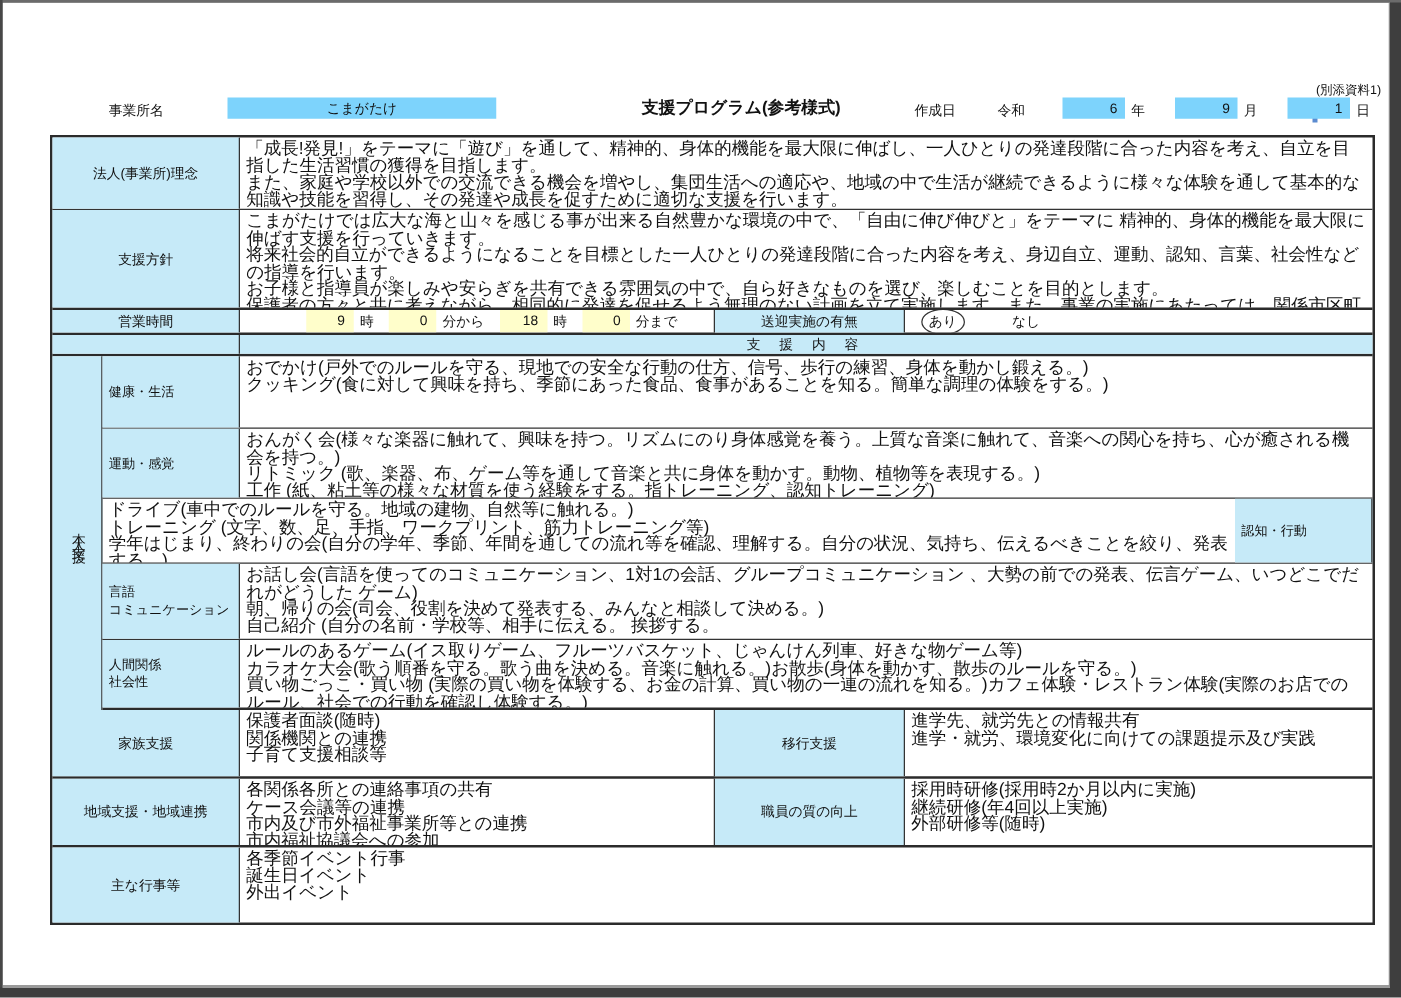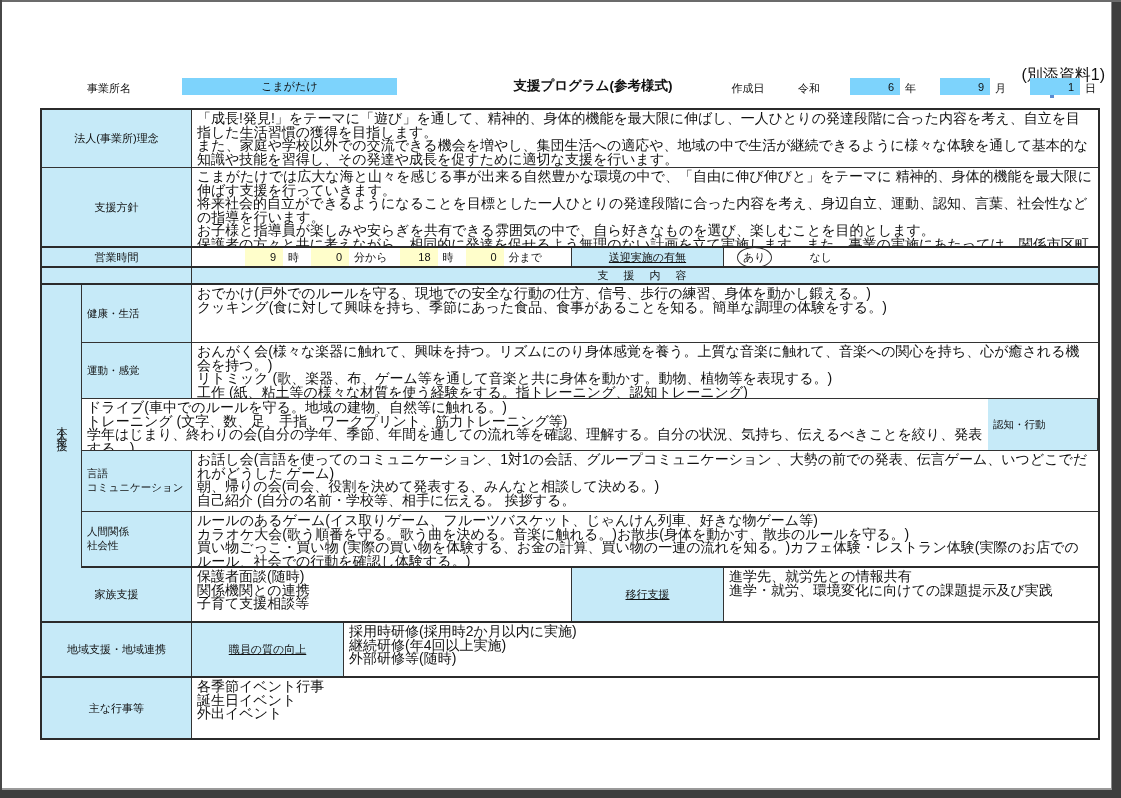--- a/index.html
+++ b/index.html
@@ -4,21 +4,21 @@
 <style>
   html,body{margin:0;padding:0;}
   body{font-family:"Liberation Sans","DejaVu Sans",sans-serif;color:#111;}
   .screen{position:relative;width:1121px;height:798px;background:#3e3e3e;overflow:hidden;}
   .page{position:absolute;left:2px;top:2px;width:1110px;height:788px;background:#ffffff;
         border-right:1px solid #8a8a8a;border-bottom:2px solid #9a9a9a;box-sizing:border-box;}
   .topline{position:absolute;left:0;top:0;width:1121px;height:2px;background:#6b6b6b;}
   .leftline{position:absolute;left:0;top:0;width:2px;height:790px;background:#474747;}
 
   .abs{position:absolute;}
-  .annotation{font-size:16px;text-align:right;}
+  .annotation{font-size:10px;text-align:right;}
   .hlabel{font-size:11px;text-align:center;}
   .title{font-size:13.5px;font-weight:bold;text-align:center;}
   .ybox{background:#7dd3fc;height:17px;box-sizing:border-box;font-size:11px;
         display:flex;align-items:center;}
   .ybox.center{justify-content:center;}
   .ybox.right{justify-content:flex-end;padding-right:6px;}
   .unit{font-size:11px;}
 
   .tbl{position:absolute;left:40px;top:108px;width:1060px;height:632px;
        border:2px solid #2b2b2b;box-sizing:border-box;display:flex;flex-direction:column;
@@ -32,21 +32,21 @@
   .lab{display:flex;align-items:center;justify-content:center;text-align:center;
        font-size:11px;padding:1px 6px;}
   .lab-left{display:flex;align-items:center;justify-content:flex-start;text-align:left;
        font-size:10.5px;padding:1px 5px;}
   .txt{font-size:14px;line-height:13.5px;padding:2px 5px;white-space:pre-wrap;}
   .w-lab{flex:0 0 150px;}
   .w-a{flex:0 0 40px;}
   .w-b{flex:0 0 110px;}
   .w-fill{flex:1 1 auto;min-width:0;}
   .w-sl{flex:0 0 380px;}
-  .w-mid{flex:0 0 152px;text-decoration:underline;}
+  .w-mid{flex:0 0 152px;}
   .vwrap{display:flex;align-items:center;justify-content:center;}
   .vert{writing-mode:vertical-rl;text-orientation:upright;letter-spacing:5px;font-size:11px;}
   .suphead{display:flex;align-items:center;justify-content:center;font-size:11px;
            letter-spacing:6px;}
   .timecell{display:flex;align-items:center;font-size:11px;}
   .num{background:#fffecb;flex:0 0 38px;height:100%;display:flex;align-items:center;
        justify-content:flex-end;padding-right:7px;box-sizing:border-box;}
   .tunit{margin:0 12px 0 5px;}
   .availcell{display:flex;align-items:center;padding-left:13px;font-size:11px;}
   .circle{border:1px solid #333;border-radius:50%;padding:2px 5px;}
@@ -166,20 +166,24 @@
       <div class="cell txt w-sl">保護者面談(随時)
 関係機関との連携
 子育て支援相談等</div>
       <div class="cell blue lab w-mid">移行支援</div>
       <div class="cell end txt w-fill">進学先、就労先との情報共有
 進学・就労、環境変化に向けての課題提示及び実践</div>
     </div>
 
     <div class="row thick" style="height:55px;">
       <div class="cell blue lab w-lab">地域支援・地域連携</div>
+      <div class="cell txt w-sl">各関係各所との連絡事項の共有
+ケース会議等の連携
+市内及び市外福祉事業所等との連携
+市内福祉協議会への参加</div>
       <div class="cell blue lab w-mid">職員の質の向上</div>
       <div class="cell end txt w-fill">採用時研修(採用時2か月以内に実施)
 継続研修(年4回以上実施)
 外部研修等(随時)</div>
     </div>
 
     <div class="row last" style="height:60px;">
       <div class="cell blue lab w-lab">主な行事等</div>
       <div class="cell end txt w-fill">各季節イベント行事
 誕生日イベント

